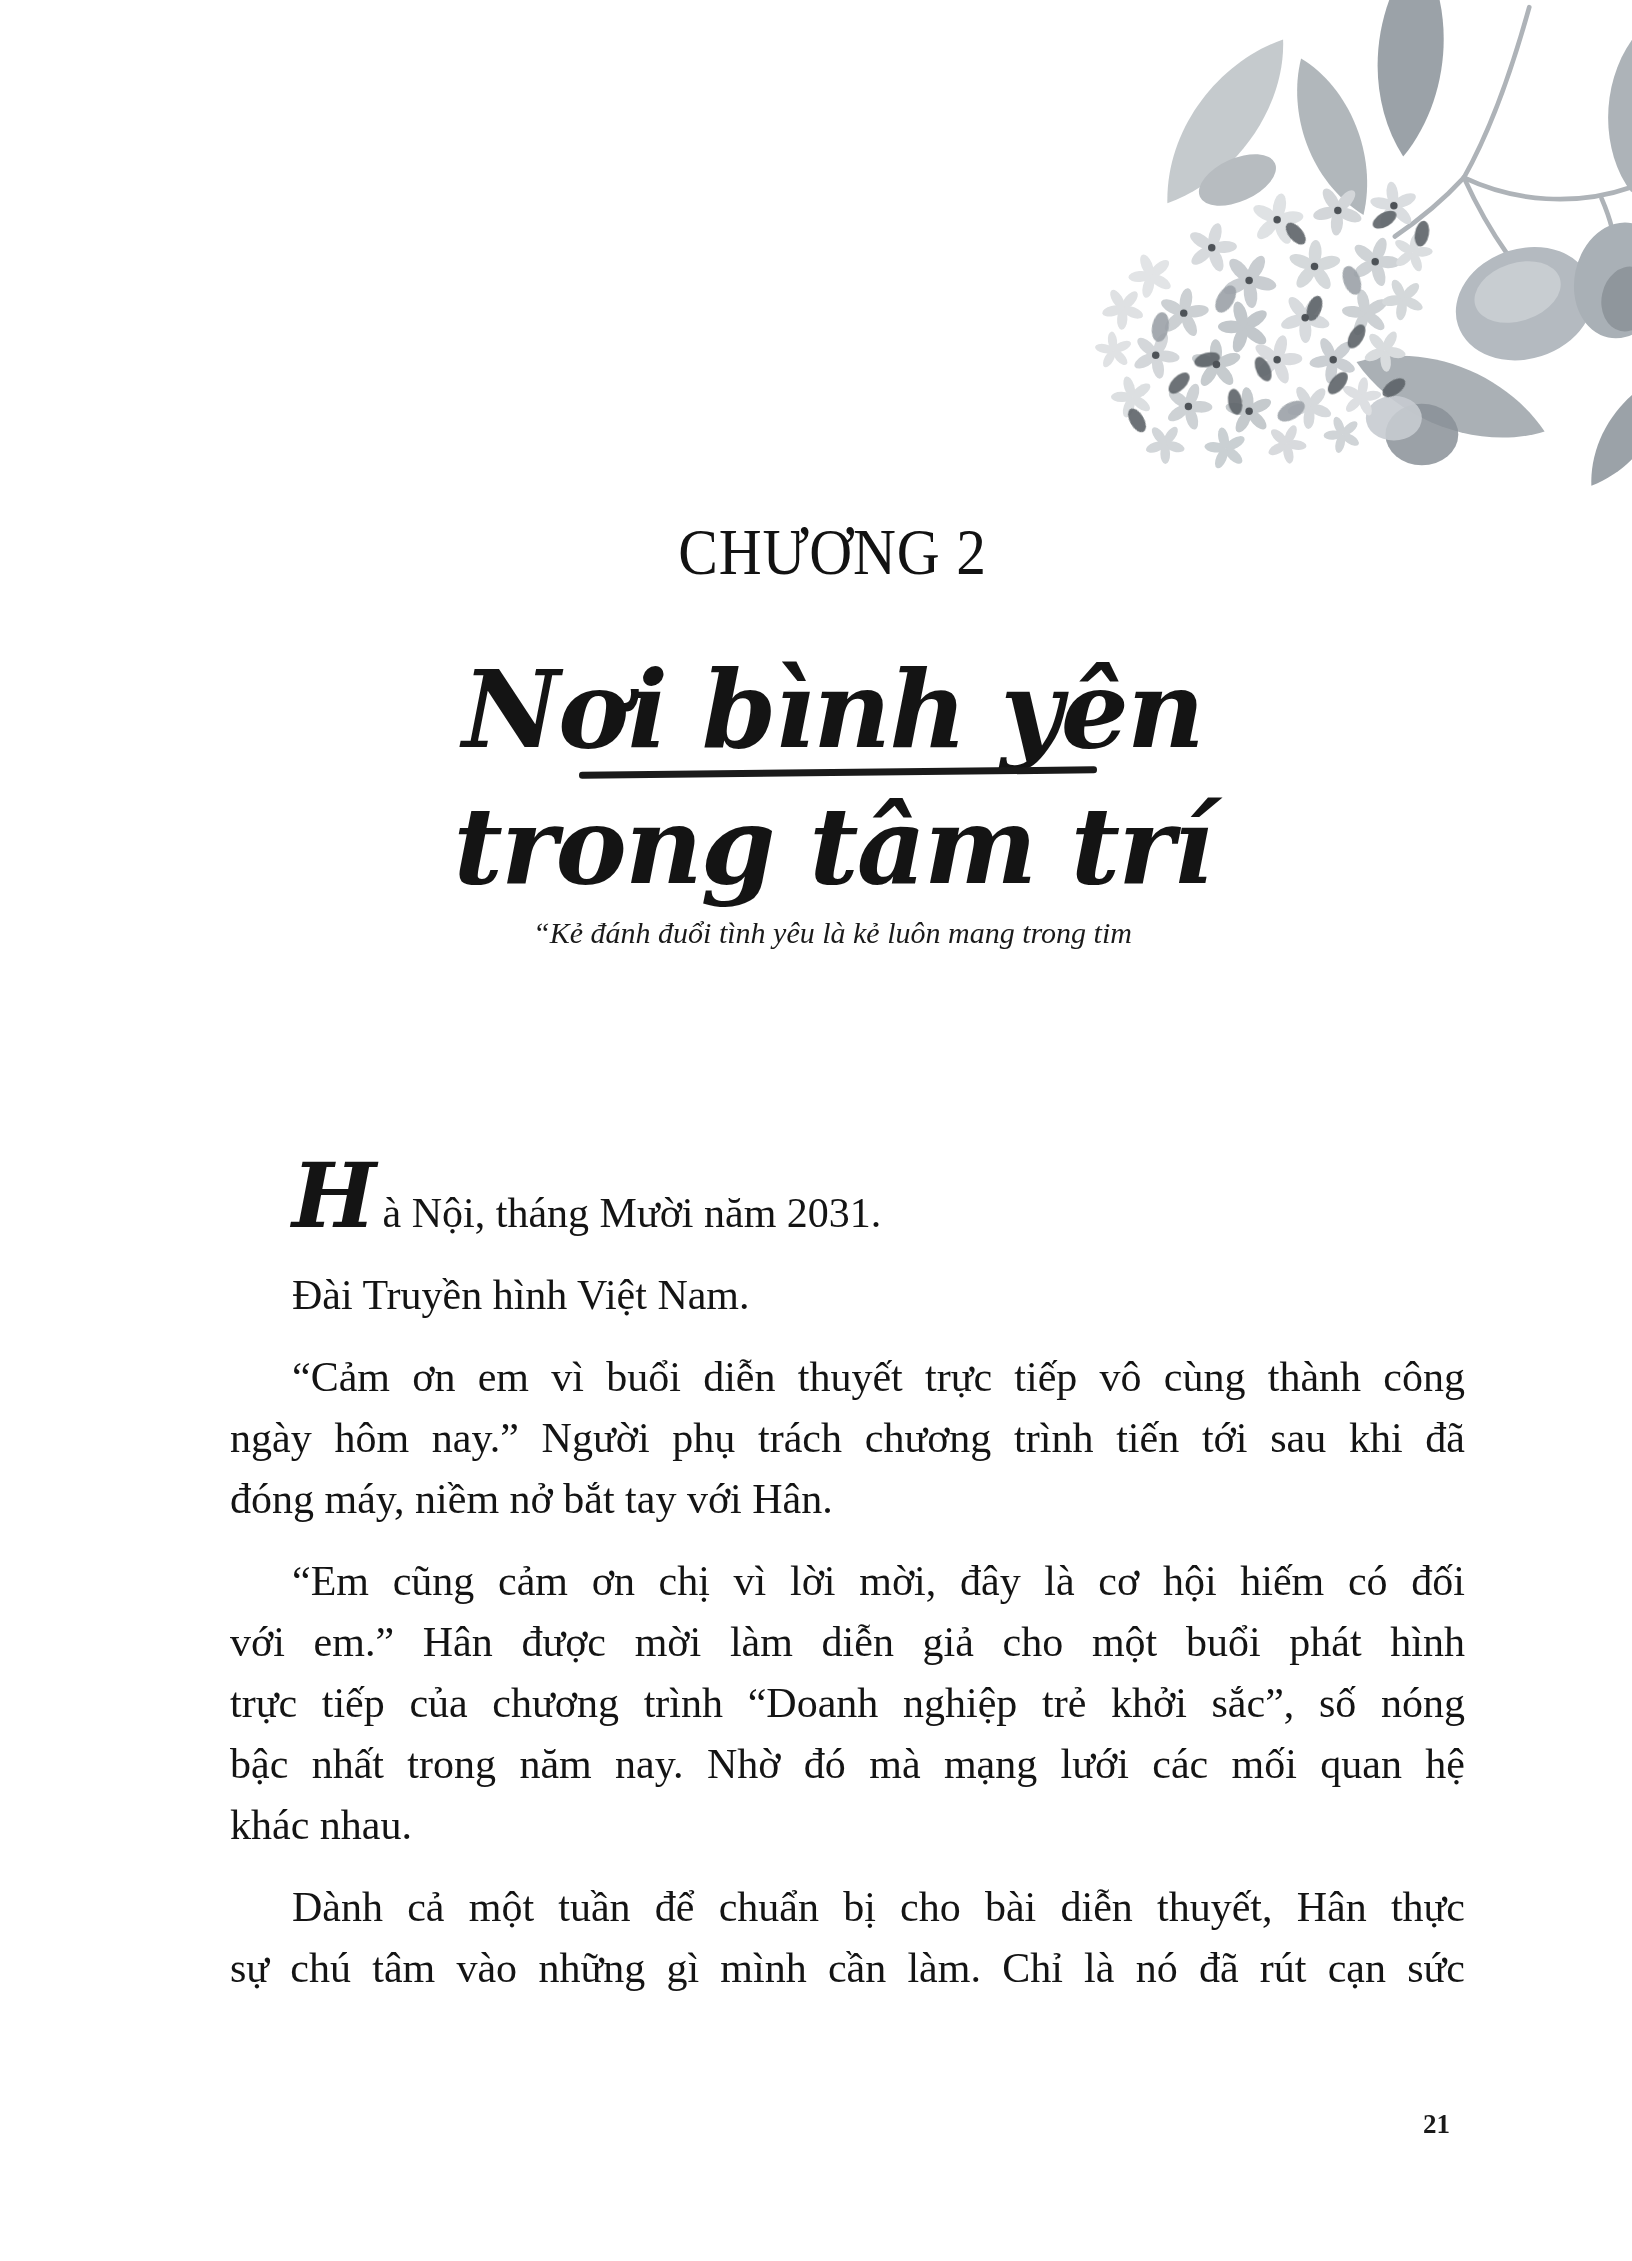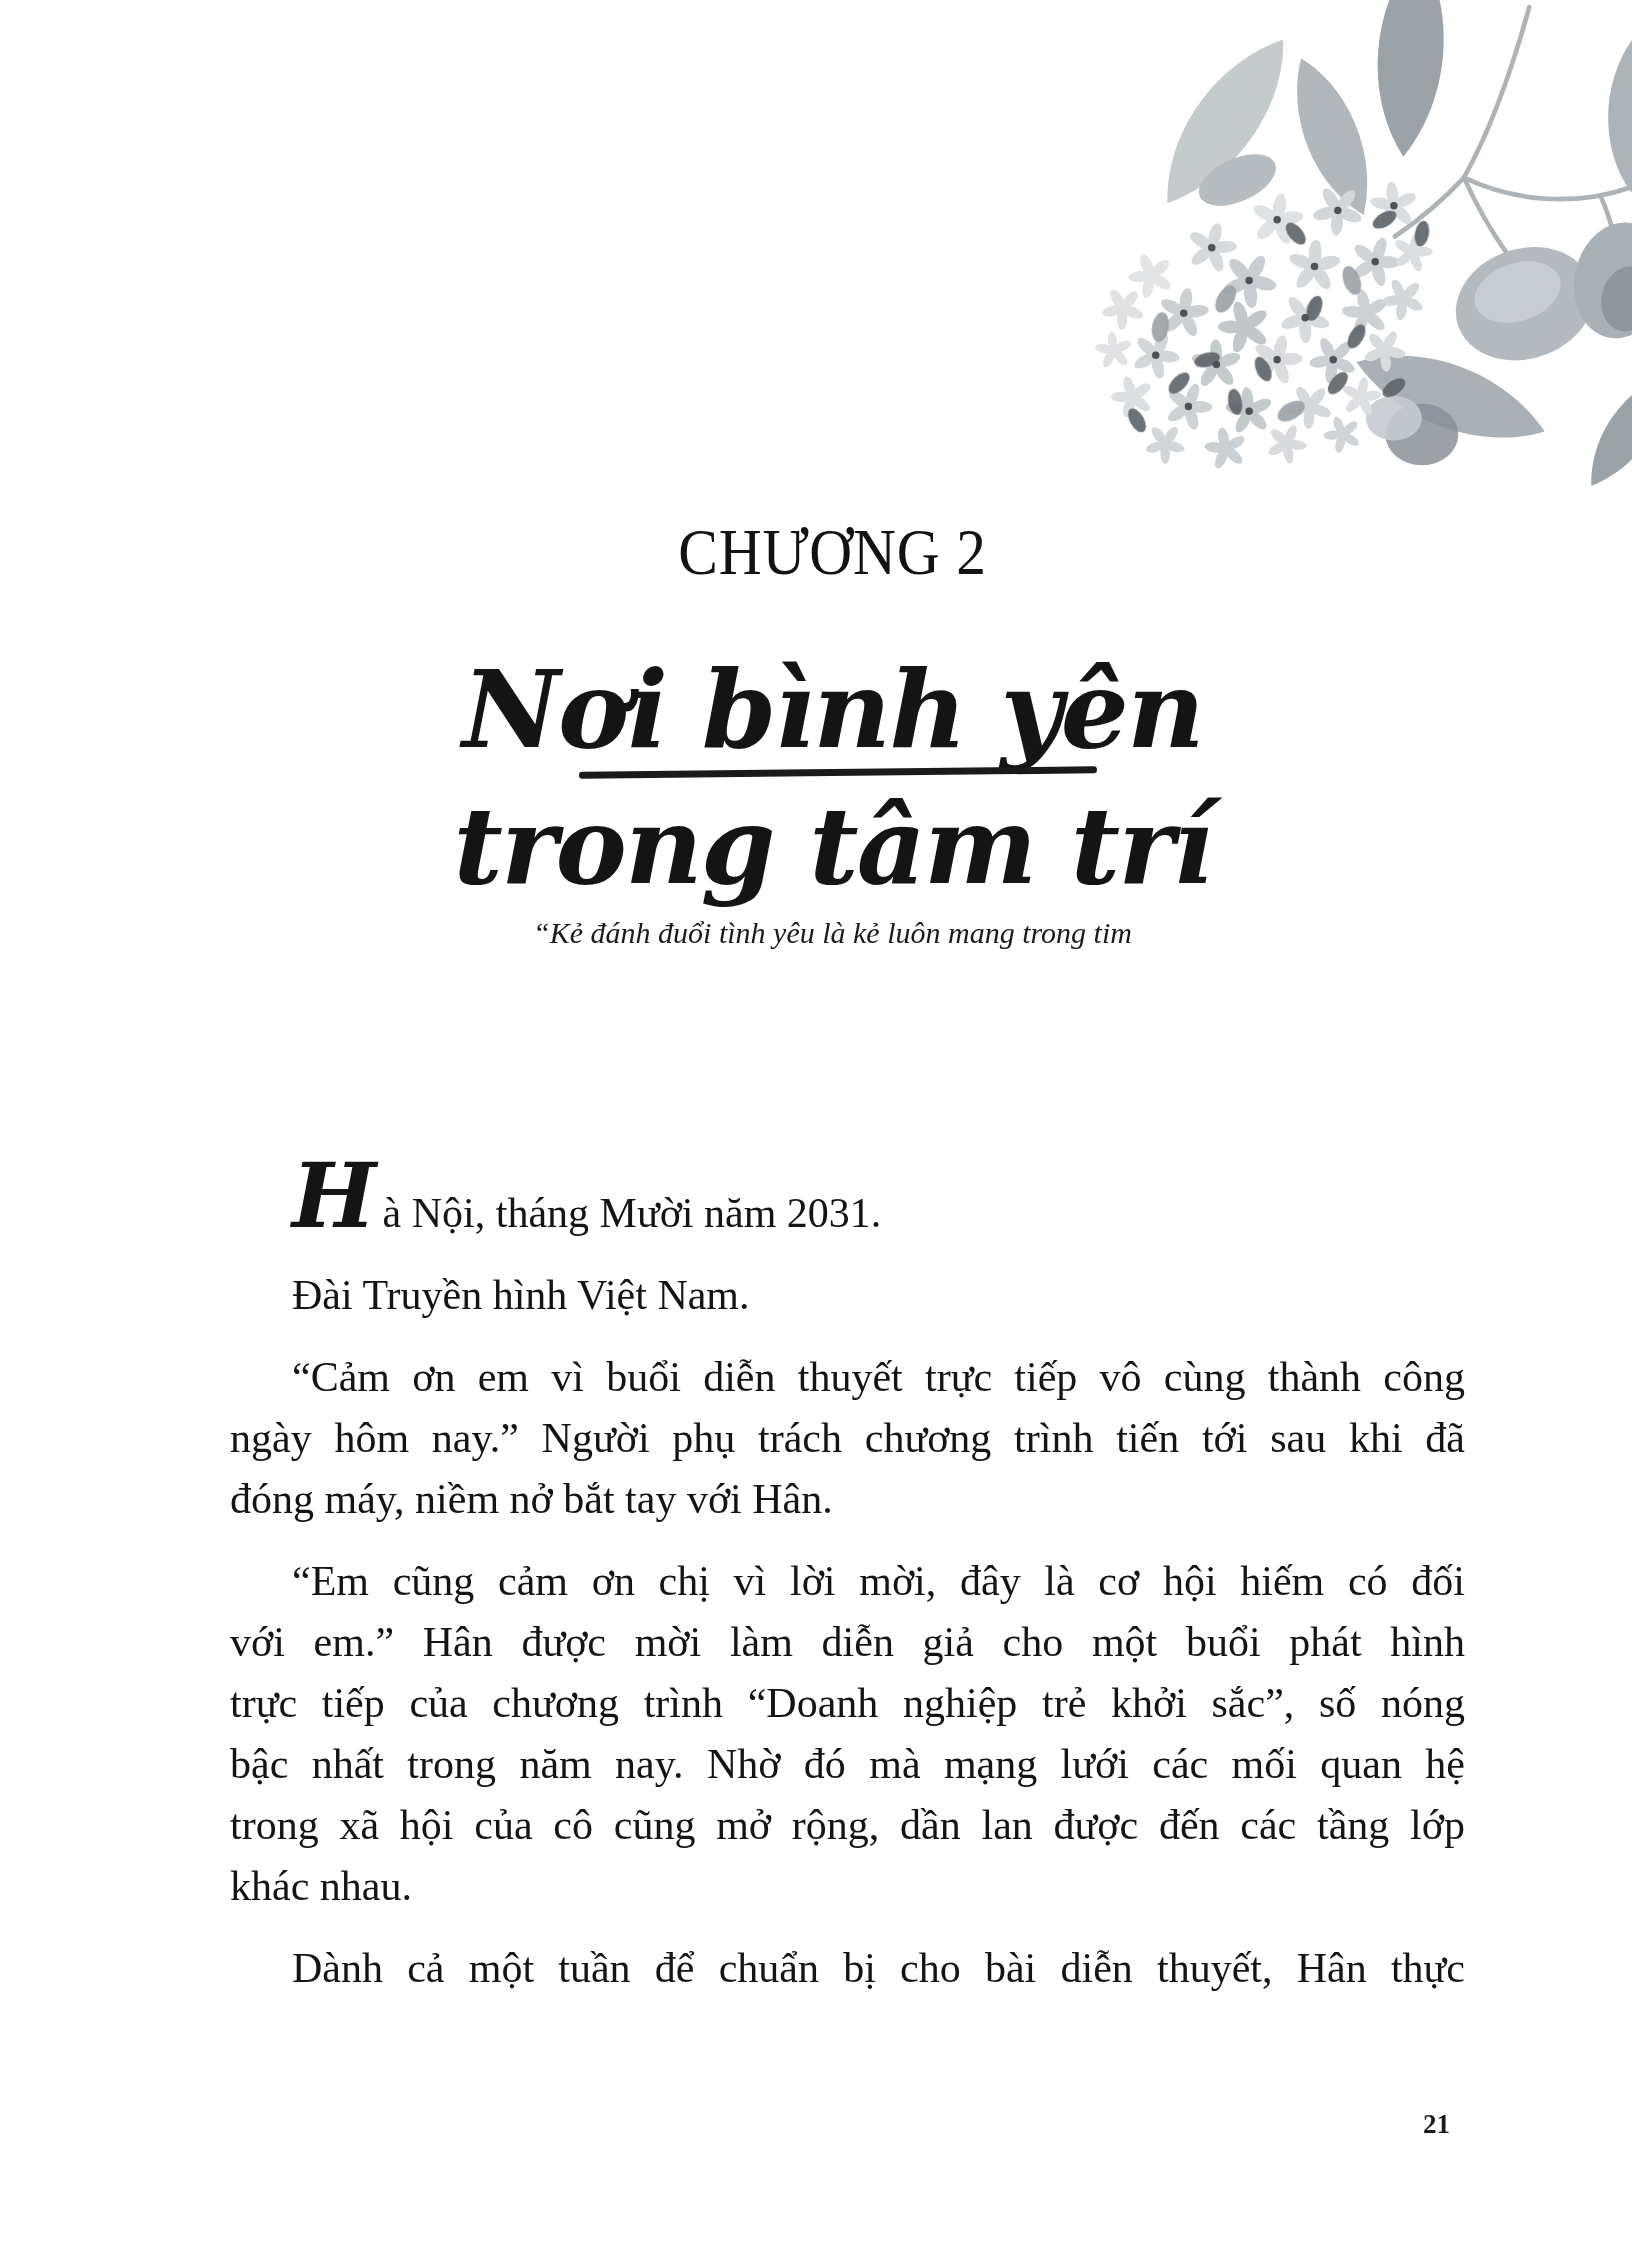--- a/index.html
+++ b/index.html
@@ -185,22 +185,22 @@
     <div class="para indent">
       <div class="line j">“Cảm ơn em vì buổi diễn thuyết trực tiếp vô cùng thành công</div>
       <div class="line j">ngày hôm nay.” Người phụ trách chương trình tiến tới sau khi đã</div>
       <div class="line">đóng máy, niềm nở bắt tay với Hân.</div>
     </div>
     <div class="para indent">
       <div class="line j">“Em cũng cảm ơn chị vì lời mời, đây là cơ hội hiếm có đối</div>
       <div class="line j">với em.” Hân được mời làm diễn giả cho một buổi phát hình</div>
       <div class="line j">trực tiếp của chương trình “Doanh nghiệp trẻ khởi sắc”, số nóng</div>
       <div class="line j">bậc nhất trong năm nay. Nhờ đó mà mạng lưới các mối quan hệ</div>
-      <div class="line j">trong xã hội của cô cũng mở rộng, dần lan được đến các tầng lớp</div>
       <div class="line">khác nhau.</div>
     </div>
     <div class="para indent">
       <div class="line j">Dành cả một tuần để chuẩn bị cho bài diễn thuyết, Hân thực</div>
+      <div class="line j">sự chú tâm vào những gì mình cần làm. Chỉ là nó đã rút cạn sức</div>
     </div>
   </div>
 
 <div class="page-number">21</div>
 
 
 </body></html>

